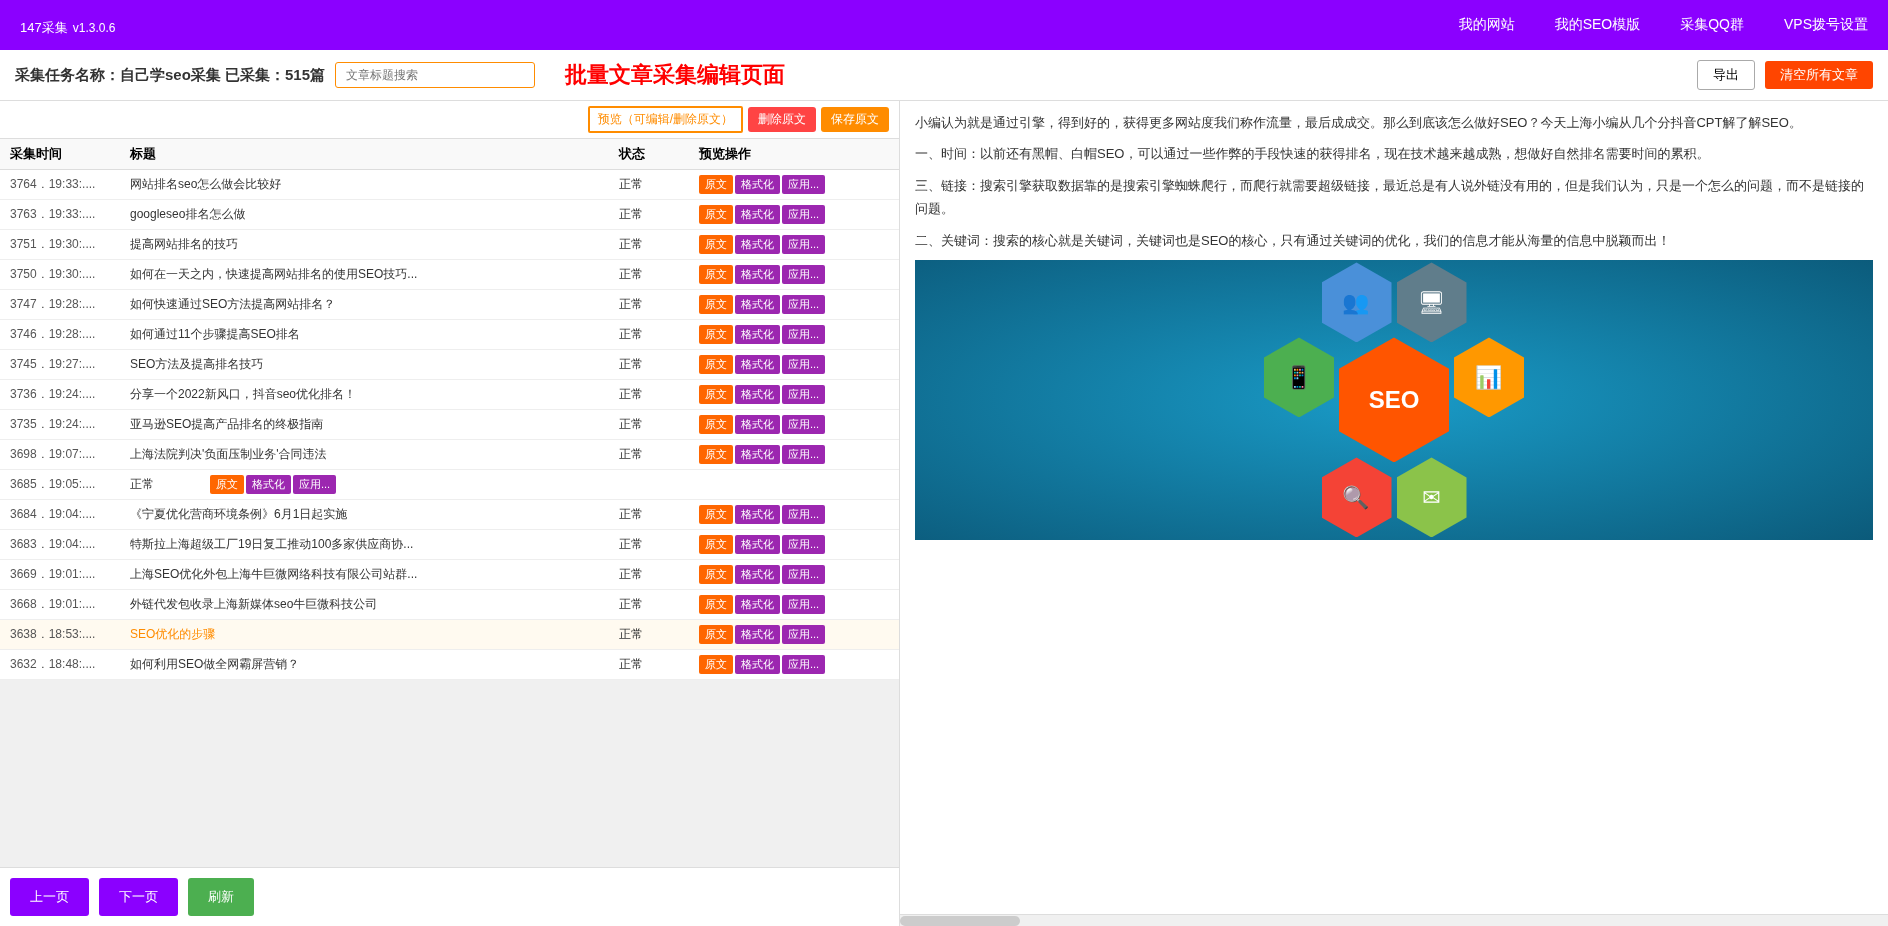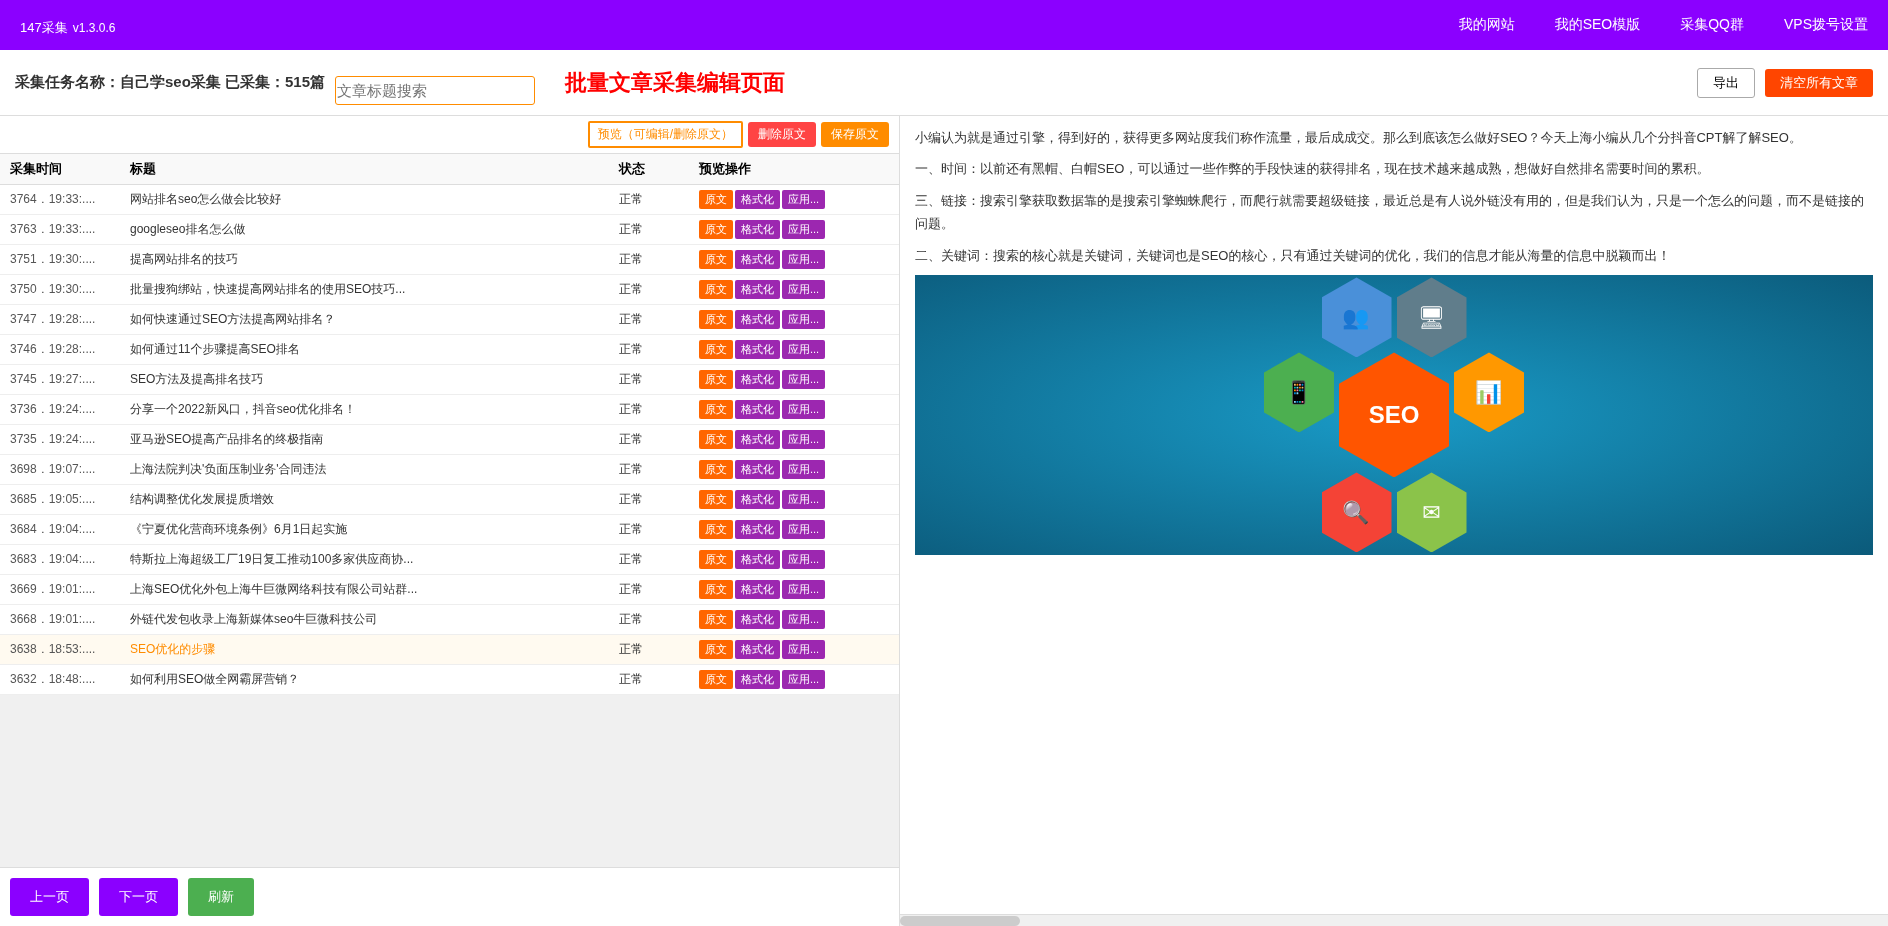--- a/index.html
+++ b/index.html
@@ -86,25 +86,24 @@
     }
     .task-info {
       font-size: 15px;
       font-weight: bold;
       color: #333;
       white-space: nowrap;
     }
     .search-input {
       border: 1px solid #ff8c00;
       border-radius: 3px;
-      padding: 5px 1px;
-      font-size: 15px;
+      padding: 5px 10px;
+      font-size: 12px;
       width: 200px;
       outline: none;
-      margin-top: 16px;
     }
     .page-title-big {
       font-size: 22px;
       font-weight: bold;
       color: #ff0000;
       flex: 1;
       padding-left: 20px;
     }
     .btn-export {
       background: white;
@@ -372,21 +371,21 @@
     <div class="col-title">提高网站排名的技巧</div>
     <div class="col-status">正常</div>
     <div class="col-ops">
       <button class="btn-yuanwen">原文</button>
       <button class="btn-geshi">格式化</button>
       <button class="btn-yingyin">应用...</button>
     </div>
   </div>
             <div class="table-row">
     <div class="col-time">3750．19:30:....</div>
-    <div class="col-title">批量搜狗绑站，快速提高网站排名的使用SEO技巧...</div>
+    <div class="col-title">如何在一天之内，快速提高网站排名的使用SEO技巧...</div>
     <div class="col-status">正常</div>
     <div class="col-ops">
       <button class="btn-yuanwen">原文</button>
       <button class="btn-geshi">格式化</button>
       <button class="btn-yingyin">应用...</button>
     </div>
   </div>
             <div class="table-row">
     <div class="col-time">3747．19:28:....</div>
     <div class="col-title">如何快速通过SEO方法提高网站排名？</div>
@@ -442,21 +441,20 @@
     <div class="col-title">上海法院判决'负面压制业务'合同违法</div>
     <div class="col-status">正常</div>
     <div class="col-ops">
       <button class="btn-yuanwen">原文</button>
       <button class="btn-geshi">格式化</button>
       <button class="btn-yingyin">应用...</button>
     </div>
   </div>
             <div class="table-row">
     <div class="col-time">3685．19:05:....</div>
-    <div class="col-title">结构调整优化发展提质增效</div>
     <div class="col-status">正常</div>
     <div class="col-ops">
       <button class="btn-yuanwen">原文</button>
       <button class="btn-geshi">格式化</button>
       <button class="btn-yingyin">应用...</button>
     </div>
   </div>
             <div class="table-row">
     <div class="col-time">3684．19:04:....</div>
     <div class="col-title">《宁夏优化营商环境条例》6月1日起实施</div>

